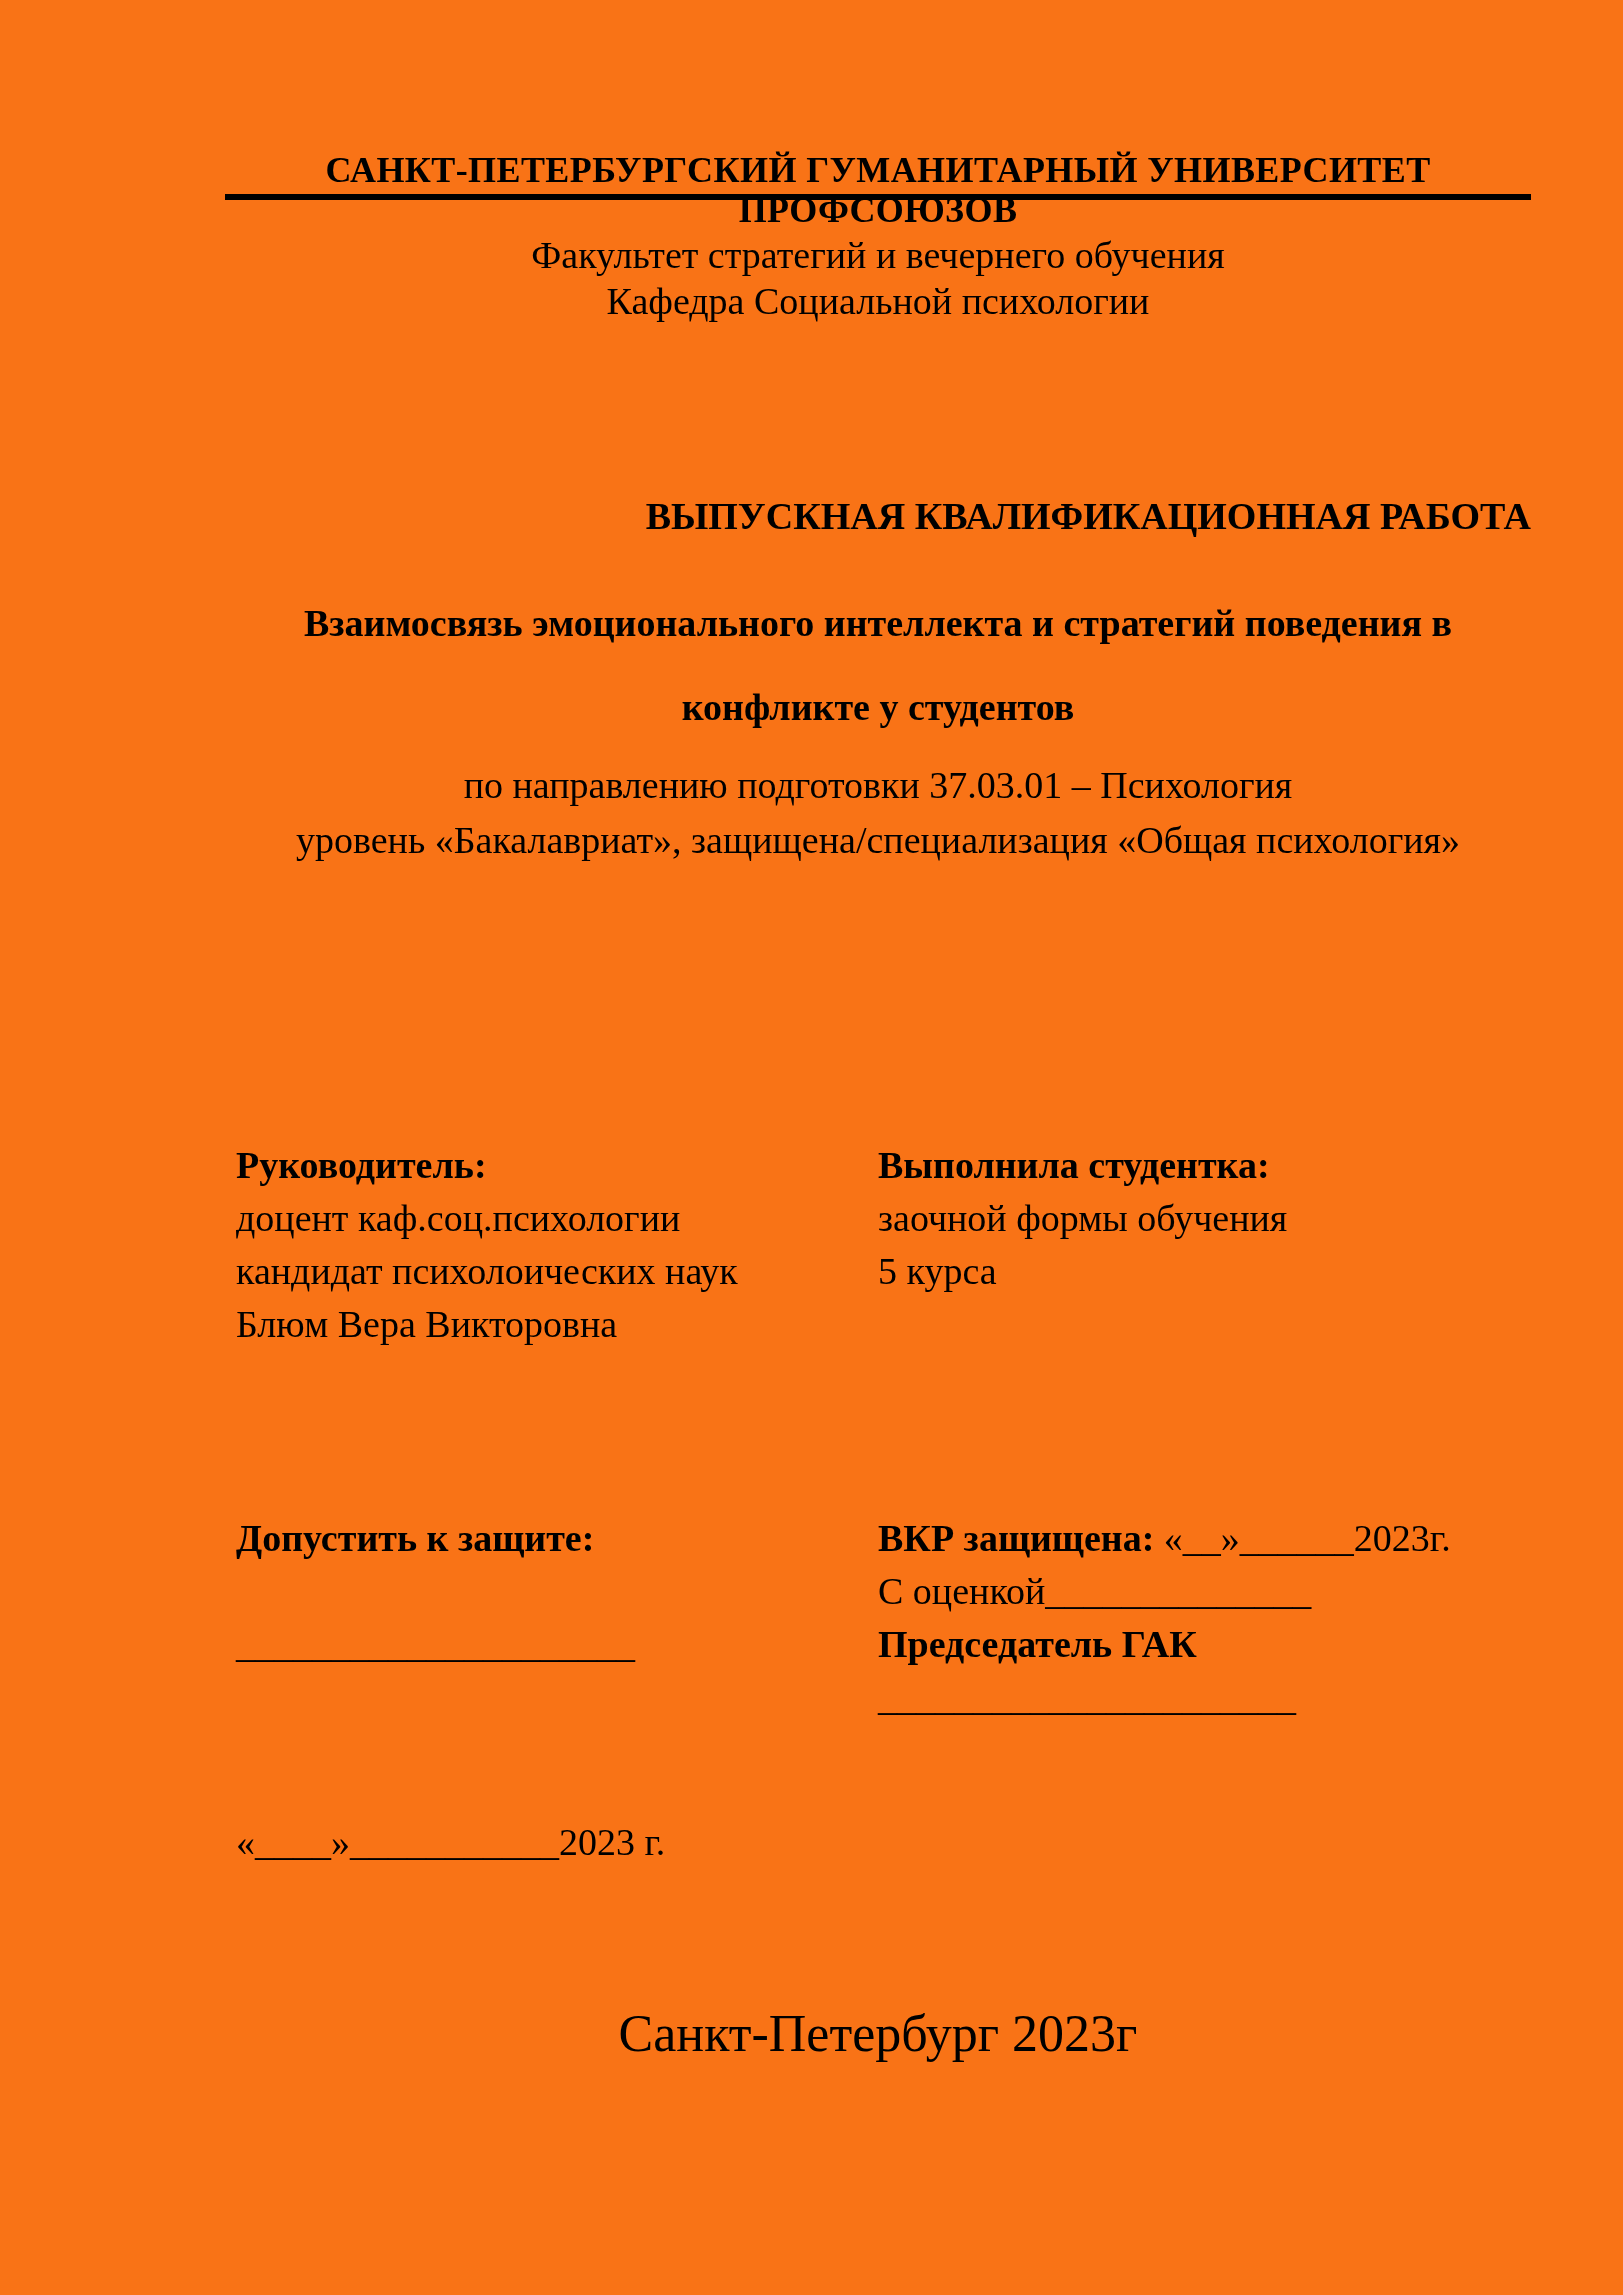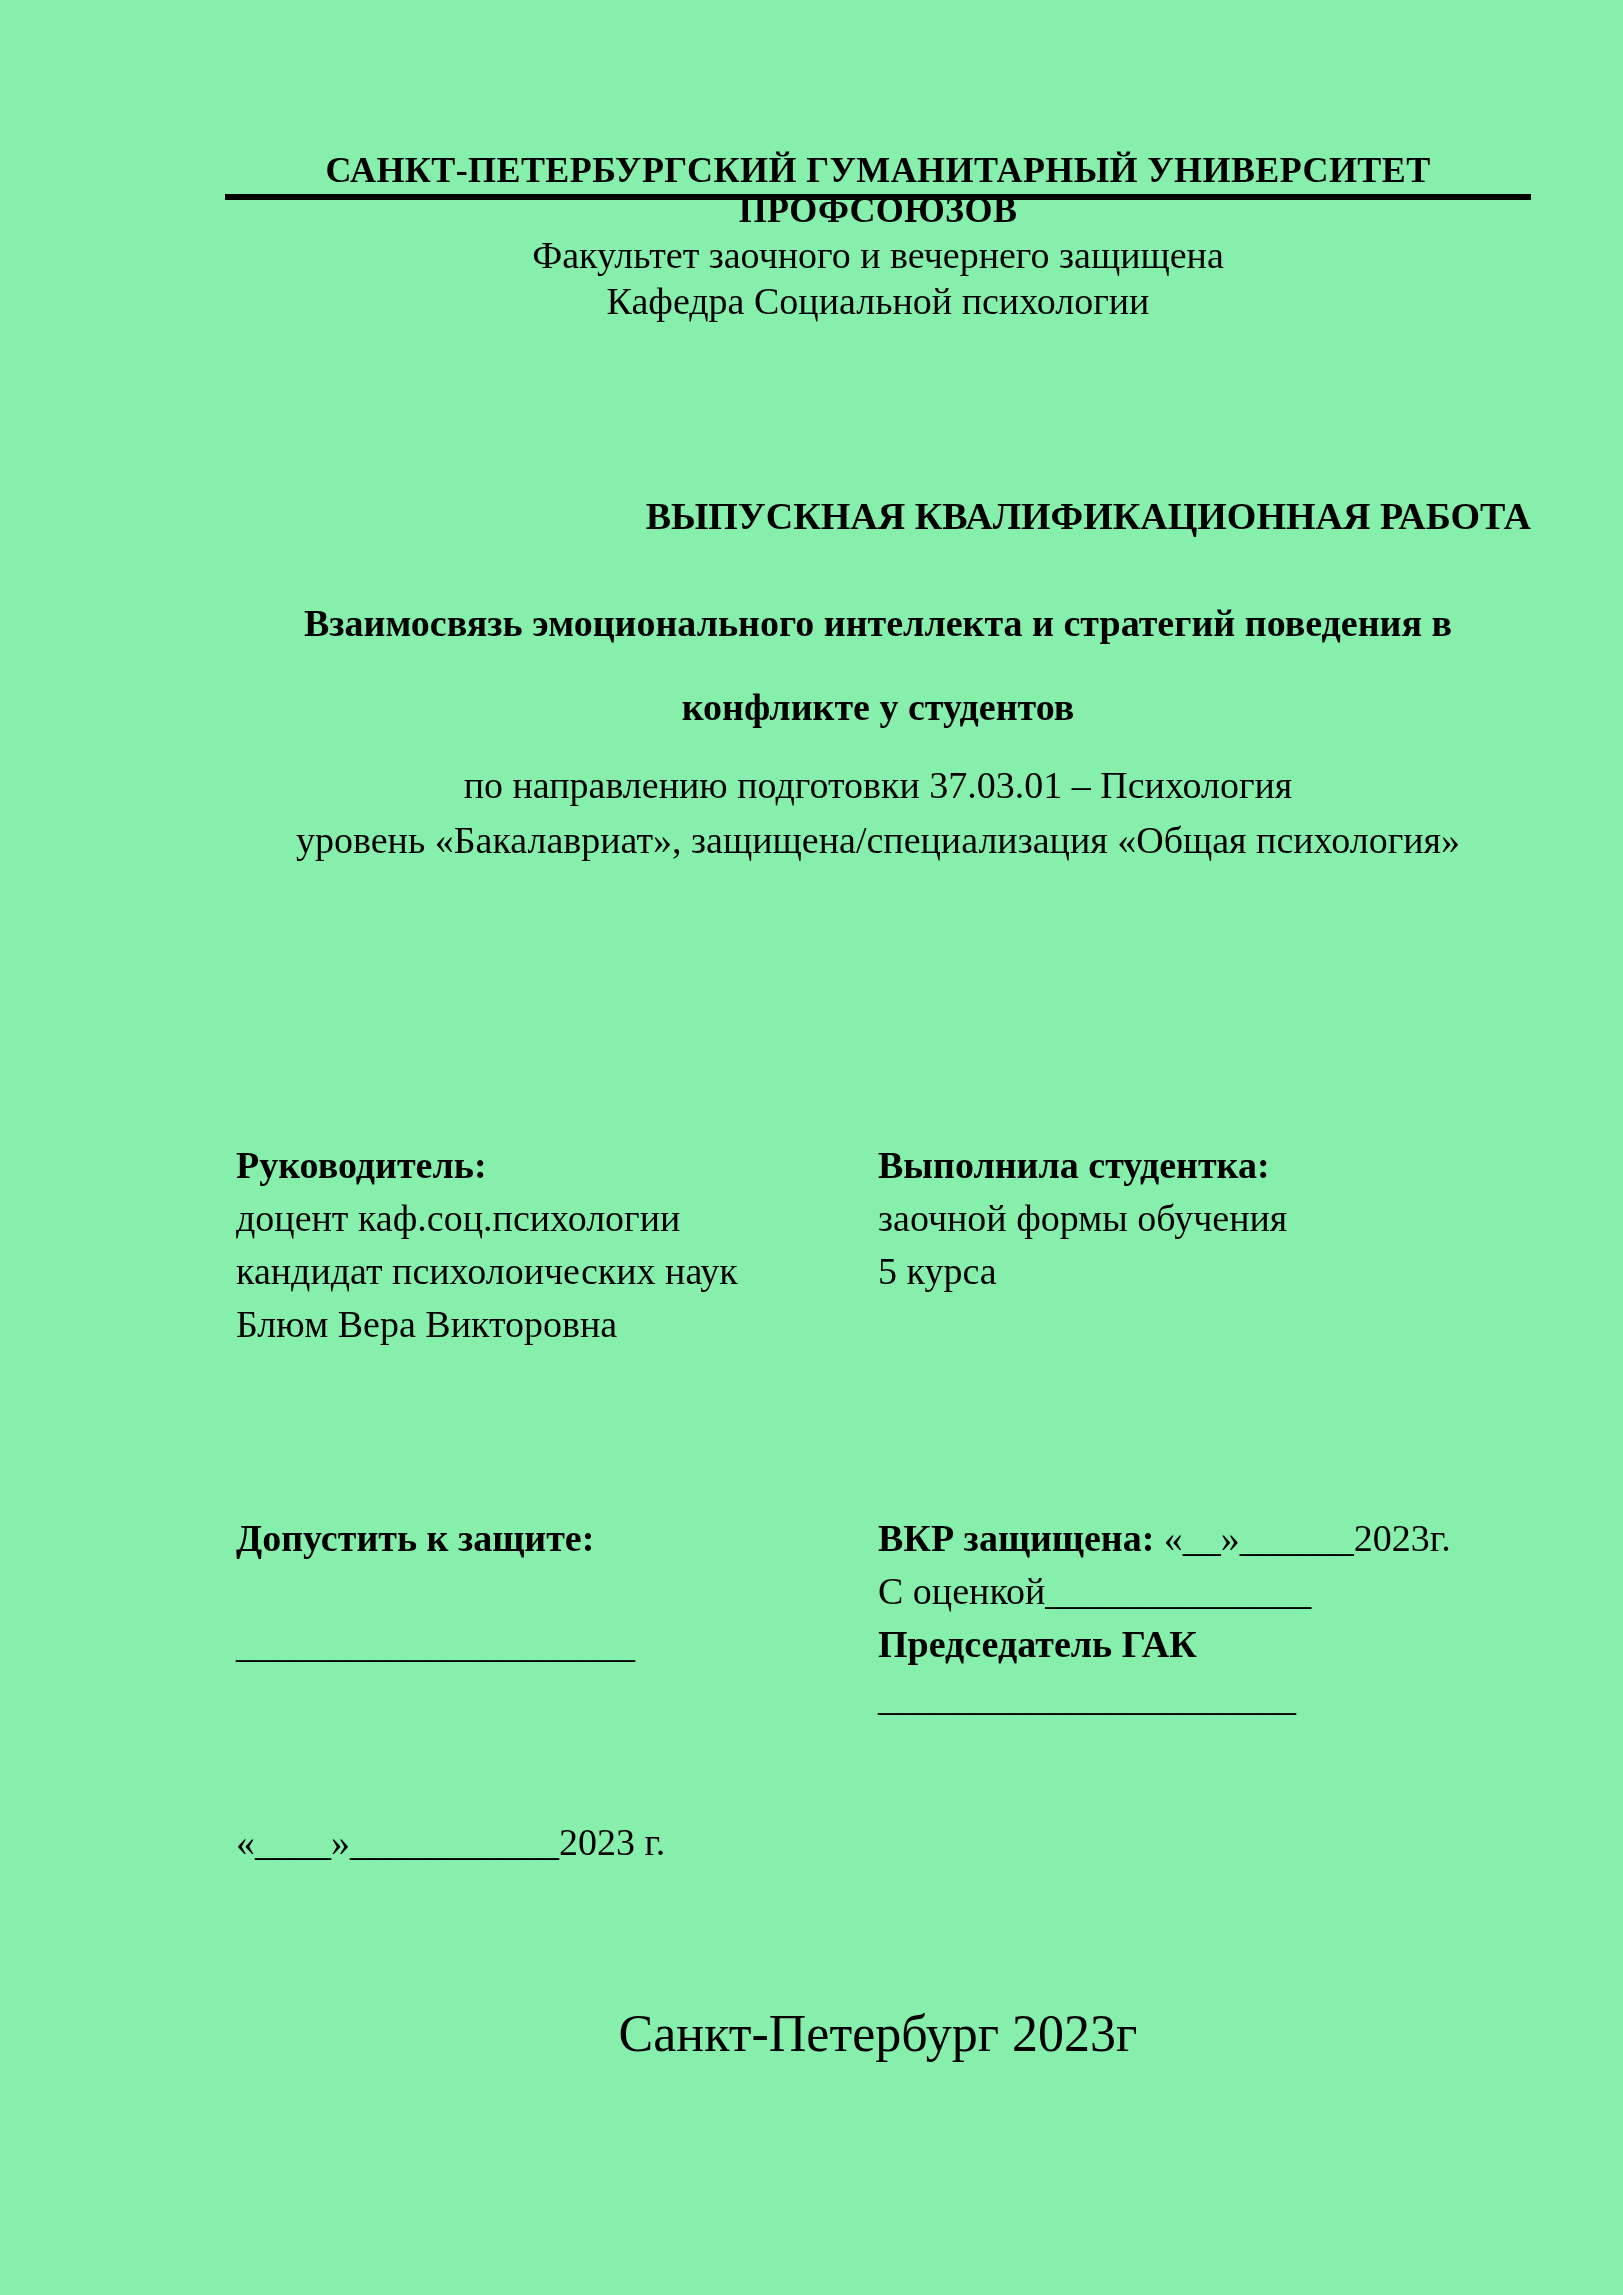--- a/index.html
+++ b/index.html
@@ -1,20 +1,20 @@
 <!DOCTYPE html>
 <html style="font-size:12.6px"><head>
 <meta charset="utf-8">
 <style>
   html, body { margin: 0; padding: 0; background: #ffffff; }
   .page {
     position: relative;
     width: 1623px;
     height: 2295px;
-    background: #86efac;
+    background: #f97316;
     color: #000000;
     font-family: "Liberation Serif", "DejaVu Serif", serif;
     font-size: 38px;
     overflow: hidden;
   }
   .centered {
     position: absolute;
     left: 225px;
     width: 1306px;
     text-align: center;
@@ -76,21 +76,21 @@
 </head>
 <body>
 
 <div class="page">
 
   <div class="centered university">САНКТ-ПЕТЕРБУРГСКИЙ ГУМАНИТАРНЫЙ УНИВЕРСИТЕТ ПРОФСОЮЗОВ</div>
 
   <div class="rule"></div>
 
   <div class="centered dept-block">
-    <div>Факультет заочного и вечернего защищена</div>
+    <div>Факультет стратегий и вечернего обучения</div>
     <div>Кафедра Социальной психологии</div>
   </div>
 
   <div class="centered work-type">ВЫПУСКНАЯ КВАЛИФИКАЦИОННАЯ РАБОТА</div>
 
   <div class="centered main-title">
     <div>Взаимосвязь эмоционального интеллекта и стратегий поведения в</div>
     <div>конфликте у студентов</div>
   </div>
 

